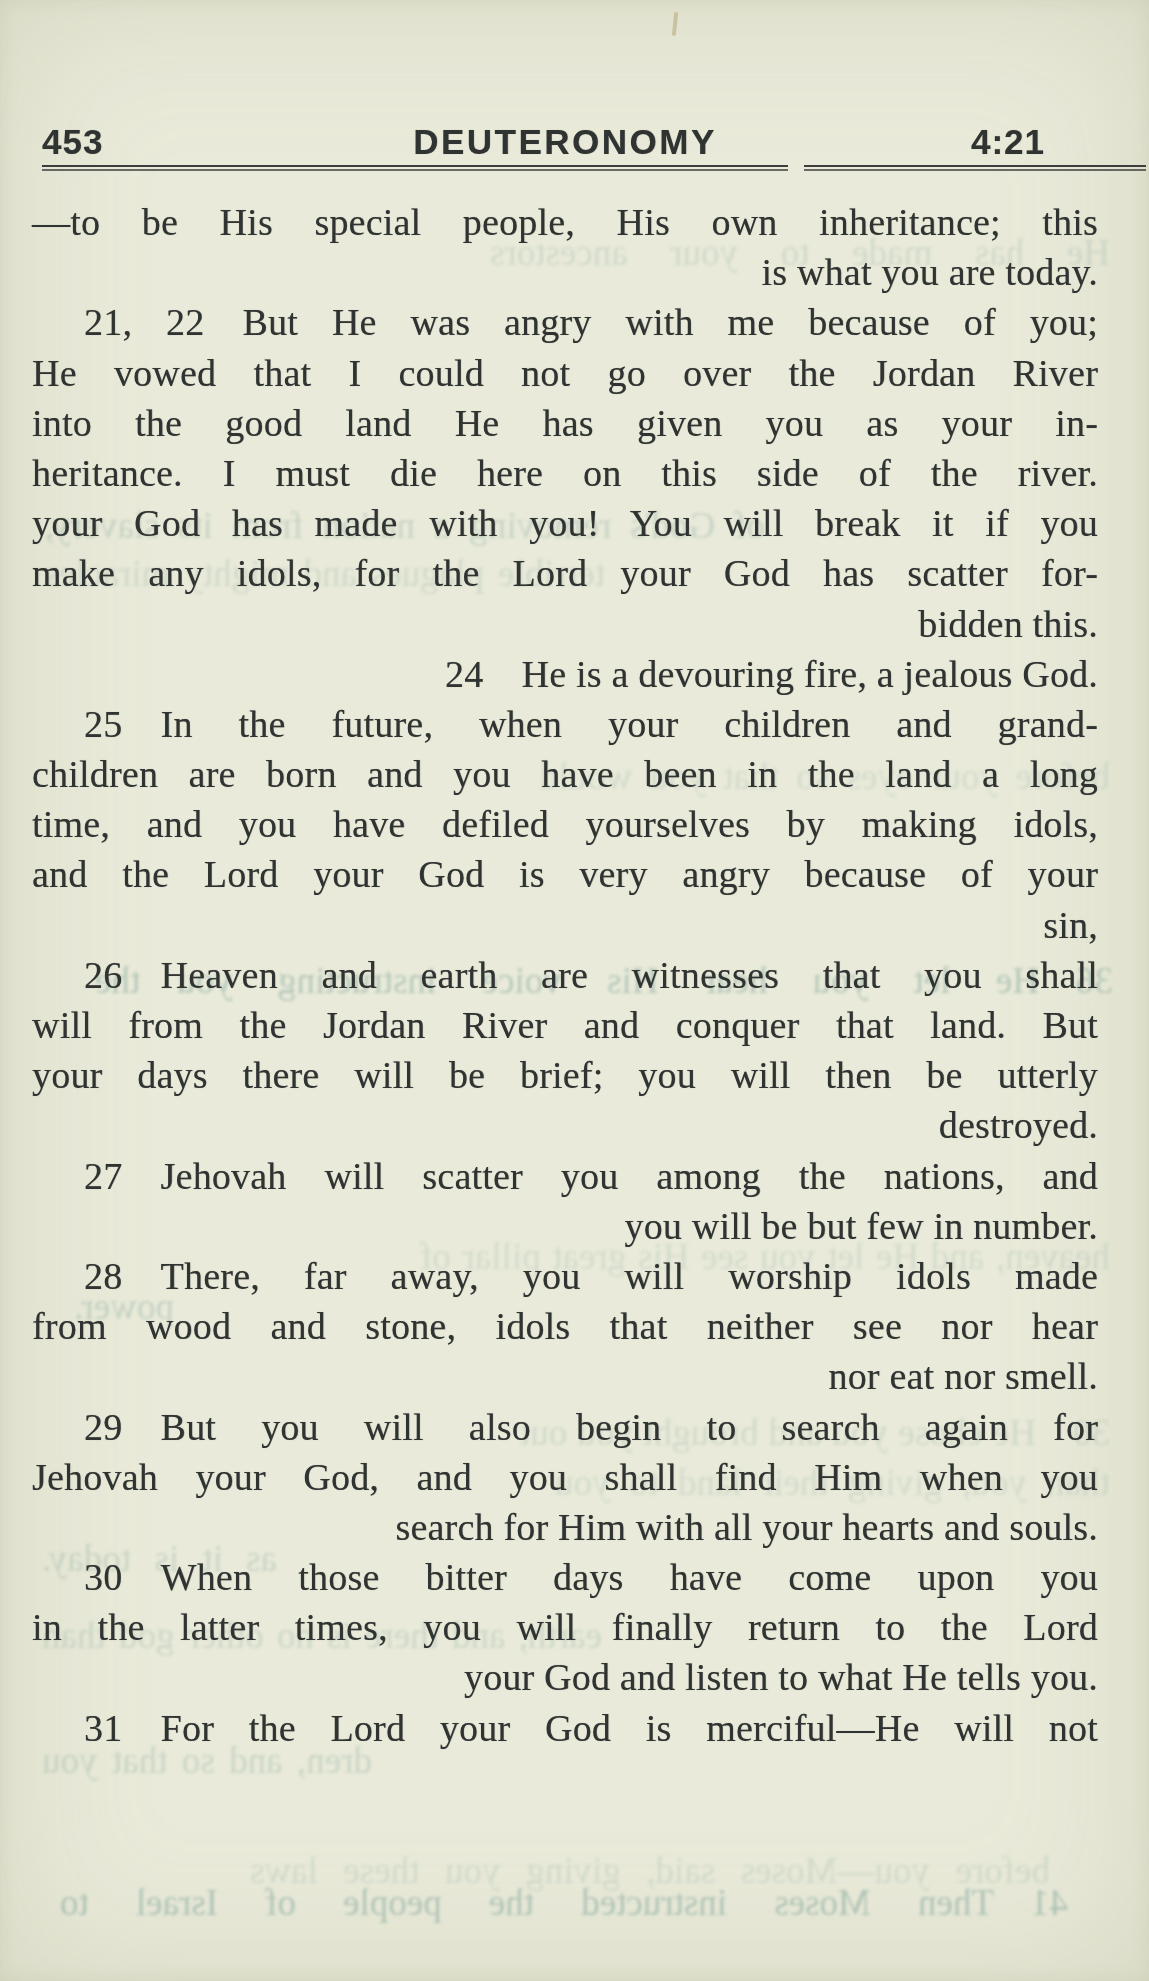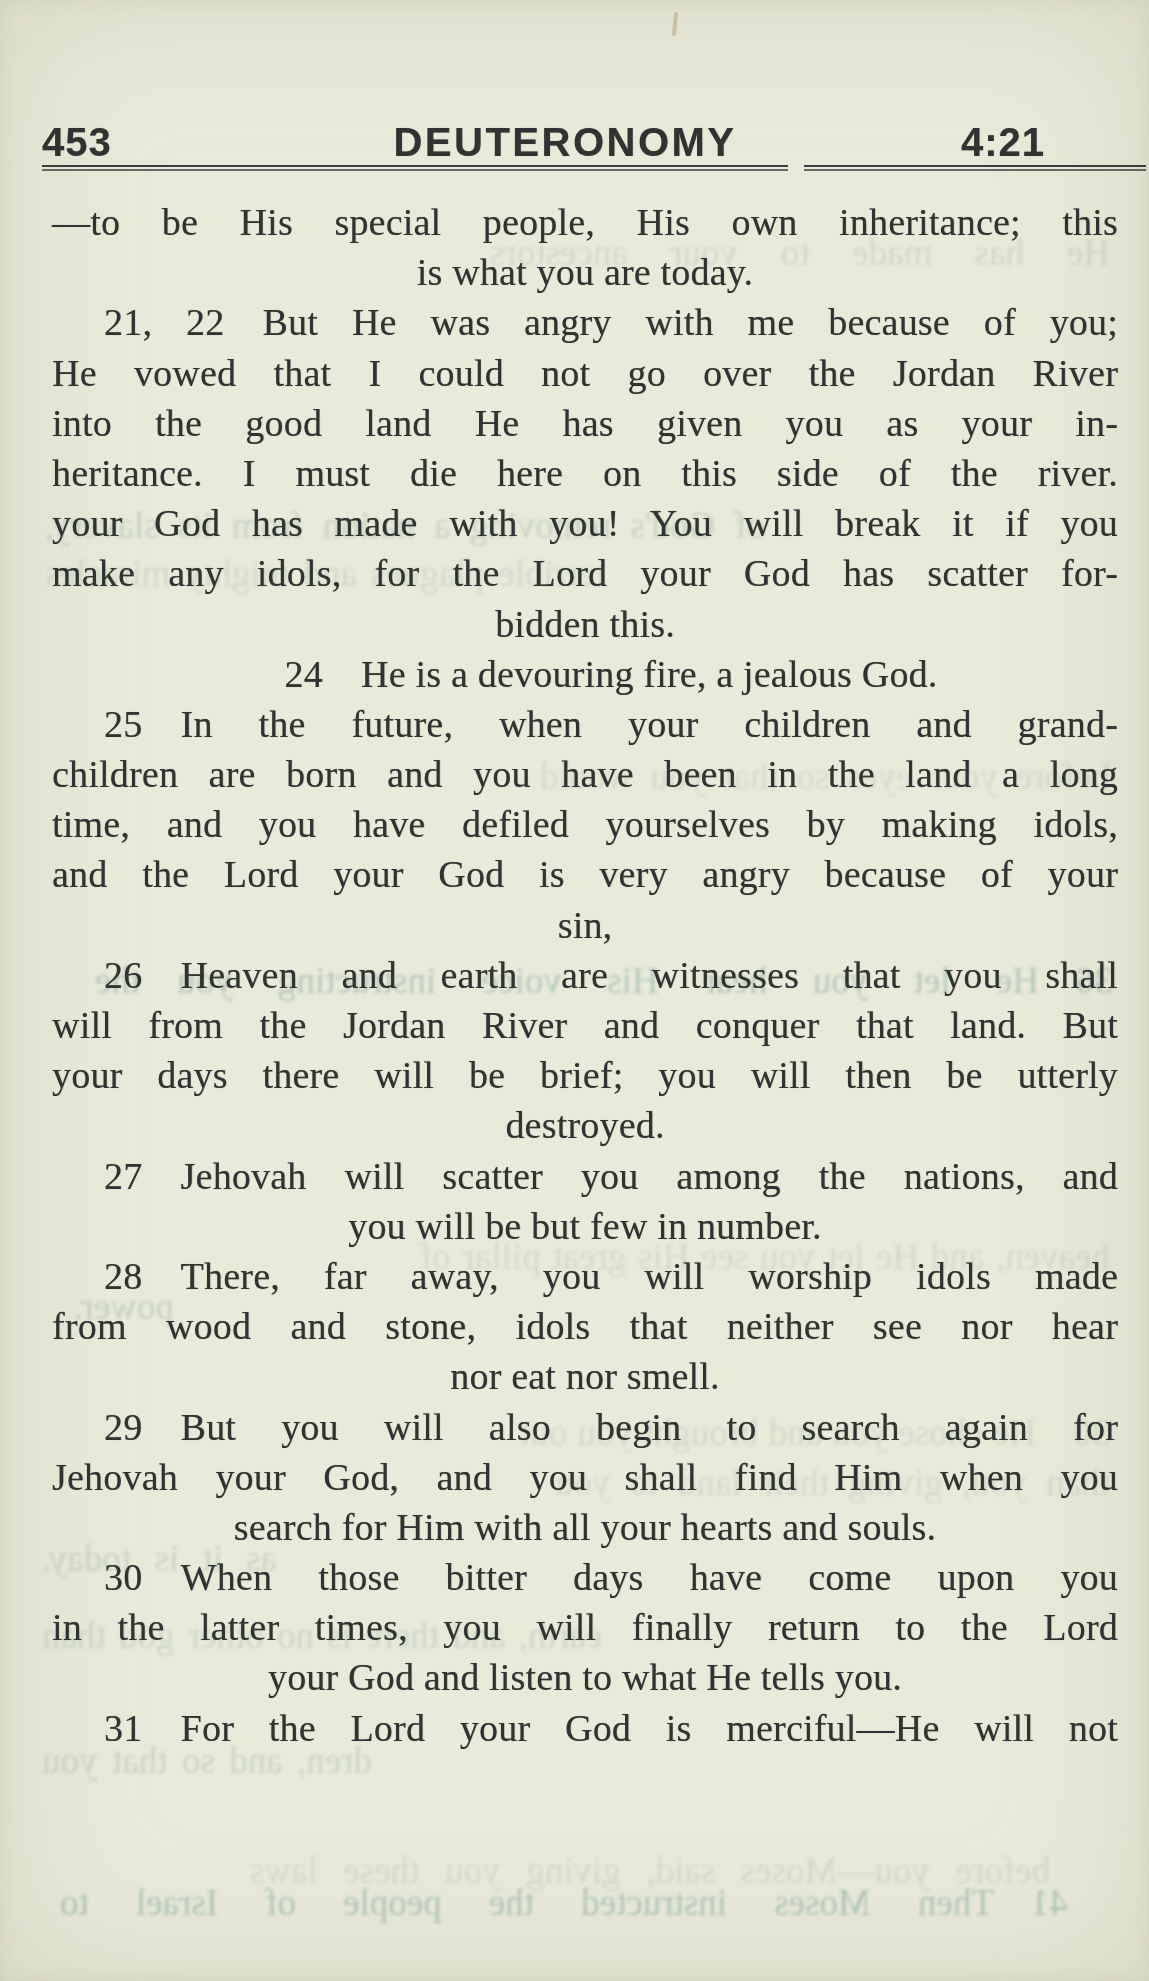--- a/index.html
+++ b/index.html
@@ -21,21 +21,21 @@
 
   
   .running-head {
     position: absolute;
     top: 124px;
     left: 0;
     width: 100%;
     height: 40px;
     font-family: "Liberation Sans", "DejaVu Sans", sans-serif;
     font-weight: 700;
-    font-size: 40px;
+    font-size: 35px;
     line-height: 36px;
     color: var(--ink, #2f3331);
     text-shadow: 0.3px 0.3px 0.8px rgba(40,44,42,0.45);
     text-align: center;
   }
   .running-head .folio   { position: absolute; left: 42px; letter-spacing: 1px; }
   .running-head .title   { position: absolute; left: 565px; transform: translateX(-50%); letter-spacing: 2.5px; }
   .running-head .ref     { position: absolute; right: 104px; letter-spacing: 1px; margin-left: 37px; }
 
   .head-rule {
@@ -45,31 +45,31 @@
     border-top: 2px solid var(--rule, #3b3e3c);
     border-bottom: 2px solid rgba(59,62,60,0.75);
   }
   .head-rule.seg-left  { left: 42px;  width: 746px; }
   .head-rule.seg-right { left: 804px; width: 342px; }
 
   
   .body-text {
     position: absolute;
     top: 197px;
-    left: 52px;
+    left: 32px;
     width: 1066px;
     font-size: 38px;
     letter-spacing: 0.2px;
     text-shadow: 0.3px 0.3px 0.7px rgba(40,44,42,0.5);
   }
   .body-text .line {
     height: 50.2px;
     line-height: 50.2px;
     white-space: normal;
-    text-align: center;
+    text-align: right;
   }
   .body-text .line.justify {
     text-align: justify;
     text-align-last: justify;
   }
   .body-text .line.indent { padding-left: 52px; font-family: Liberation Serif, serif; }
 
   
   .bleedthrough-layer {
     position: absolute;

